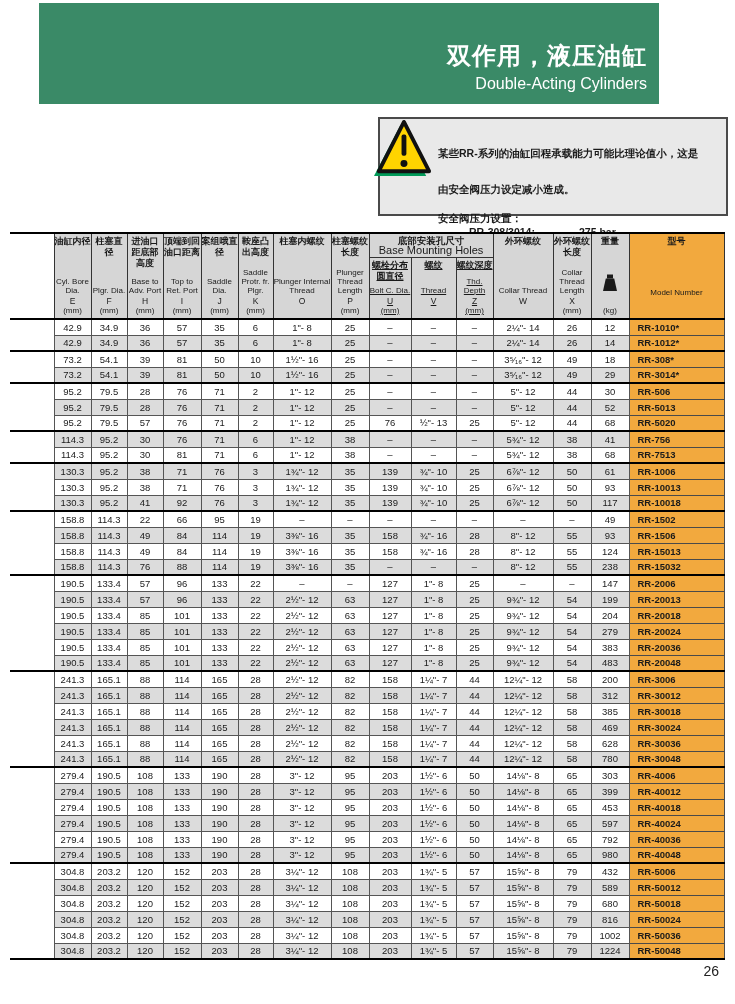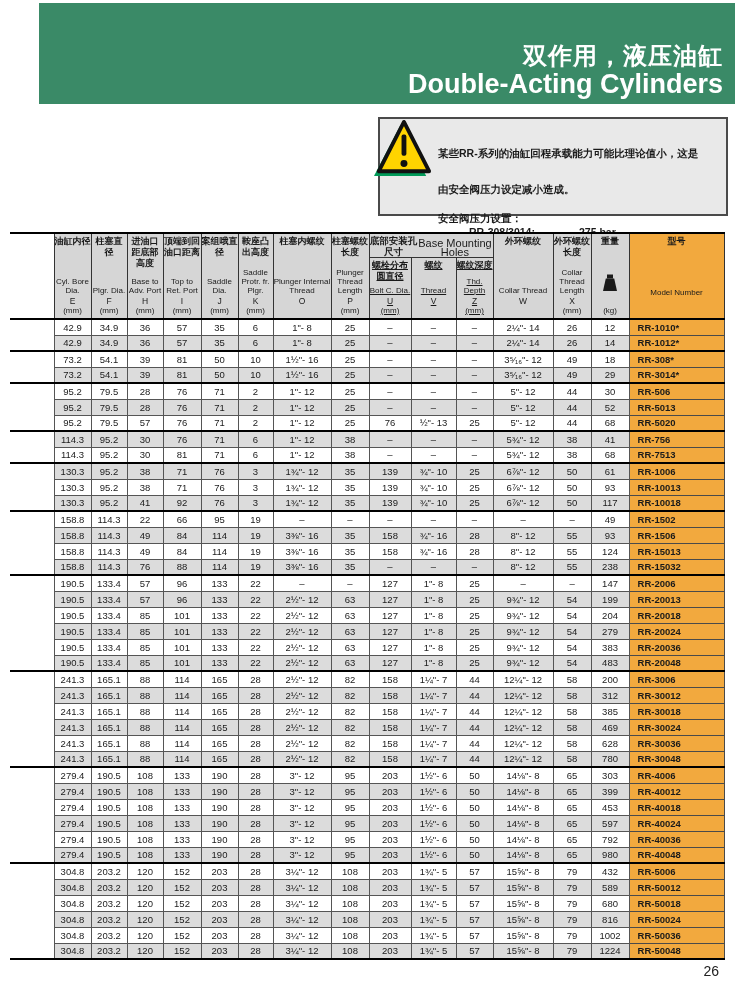--- a/index.html
+++ b/index.html
@@ -3,27 +3,27 @@
 <meta charset="utf-8">
 <style>
   html,body{margin:0;padding:0;}
   body{
     width:735px;height:1004px;position:relative;background:#ffffff;
     font-family:"Liberation Sans","DejaVu Sans",sans-serif;color:#1a1a1a;
     overflow:hidden;
   }
   
   .banner{
-    position:absolute;left:39px;top:3px;width:696px;height:101px;
+    position:absolute;left:39px;top:3px;width:620px;height:101px;
     background:var(--banner_green,#3a8a67);
     display:flex;flex-direction:column;justify-content:flex-end;align-items:flex-end;
     padding:0 12px 7px 0;box-sizing:border-box;color:#fff;
   }
   .banner .zh-title{font-size:24px;font-weight:bold;letter-spacing:1px;line-height:30px;}
-  .banner .en-title{font-size:27px;font-weight:bold;line-height:26px;text-align:center;}
+  .banner .en-title{font-size:16px;font-weight:normal;line-height:26px;text-align:center;}
   
   .warnbox{
     position:absolute;left:378px;top:117px;width:350px;height:99px;
     background:#e9e9e9;border:2px solid #4a4a4a;box-sizing:border-box;
   }
   .warn-tri{position:absolute;left:-8px;top:1px;width:62px;height:58px;}
   .warn-text{margin-left:58px;padding:5px 6px 0 0;}
   .warn-line{font-size:10.5px;font-weight:bold;line-height:13px;margin-top:23px;}
   .warn-settings-label{font-size:10.5px;font-weight:bold;line-height:13px;margin-top:16px;}
   .warn-row{display:grid;grid-template-columns:110px 1fr;font-size:10.5px;font-weight:bold;line-height:14.5px;padding-left:31px;}
@@ -44,21 +44,21 @@
   th.gutter-h{border:none;border-top:2px solid #000;border-bottom:2px solid #000;background:#fff;}
   .hc{display:flex;flex-direction:column;align-items:center;height:100%;}
   .hc .zh{font-weight:bold;font-size:9px;line-height:11px;padding-top:2px;word-break:break-all;margin-bottom:auto;}
   .hc .en{font-size:8px;line-height:9px;}
   .hc .code{font-size:8.5px;line-height:10px;margin-top:1px;}
   .hc .unit{font-size:8px;line-height:10px;min-height:10px;padding-bottom:2px;}
   th.hcell{height:86px;}
   th.ghead{height:24px;}
   th.sub{height:62px;text-decoration:underline;}
   th.model-h{background:var(--orange,#f2a93e);margin-top:16px;}
-  .ghd{display:flex;align-items:flex-end;justify-content:center;height:100%;}
+  .ghd{display:flex;flex-direction:column;align-items:center;justify-content:center;height:100%;}
   .ghd .zh{font-weight:bold;font-size:9.5px;line-height:11px;}
   .ghd .en{font-size:11px;line-height:9px;}
   .weight-svg{width:22px;height:18px;margin:auto 0;}
   
   td.cell{
     border:1px solid #555;border-top:1px solid #777;height:16px;
     font-size:9.5px;text-align:center;padding:0 1px;background:#fff;
   }
   tr.gray td.cell{background:var(--row_gray,#dcdcdc);}
   td.model{

